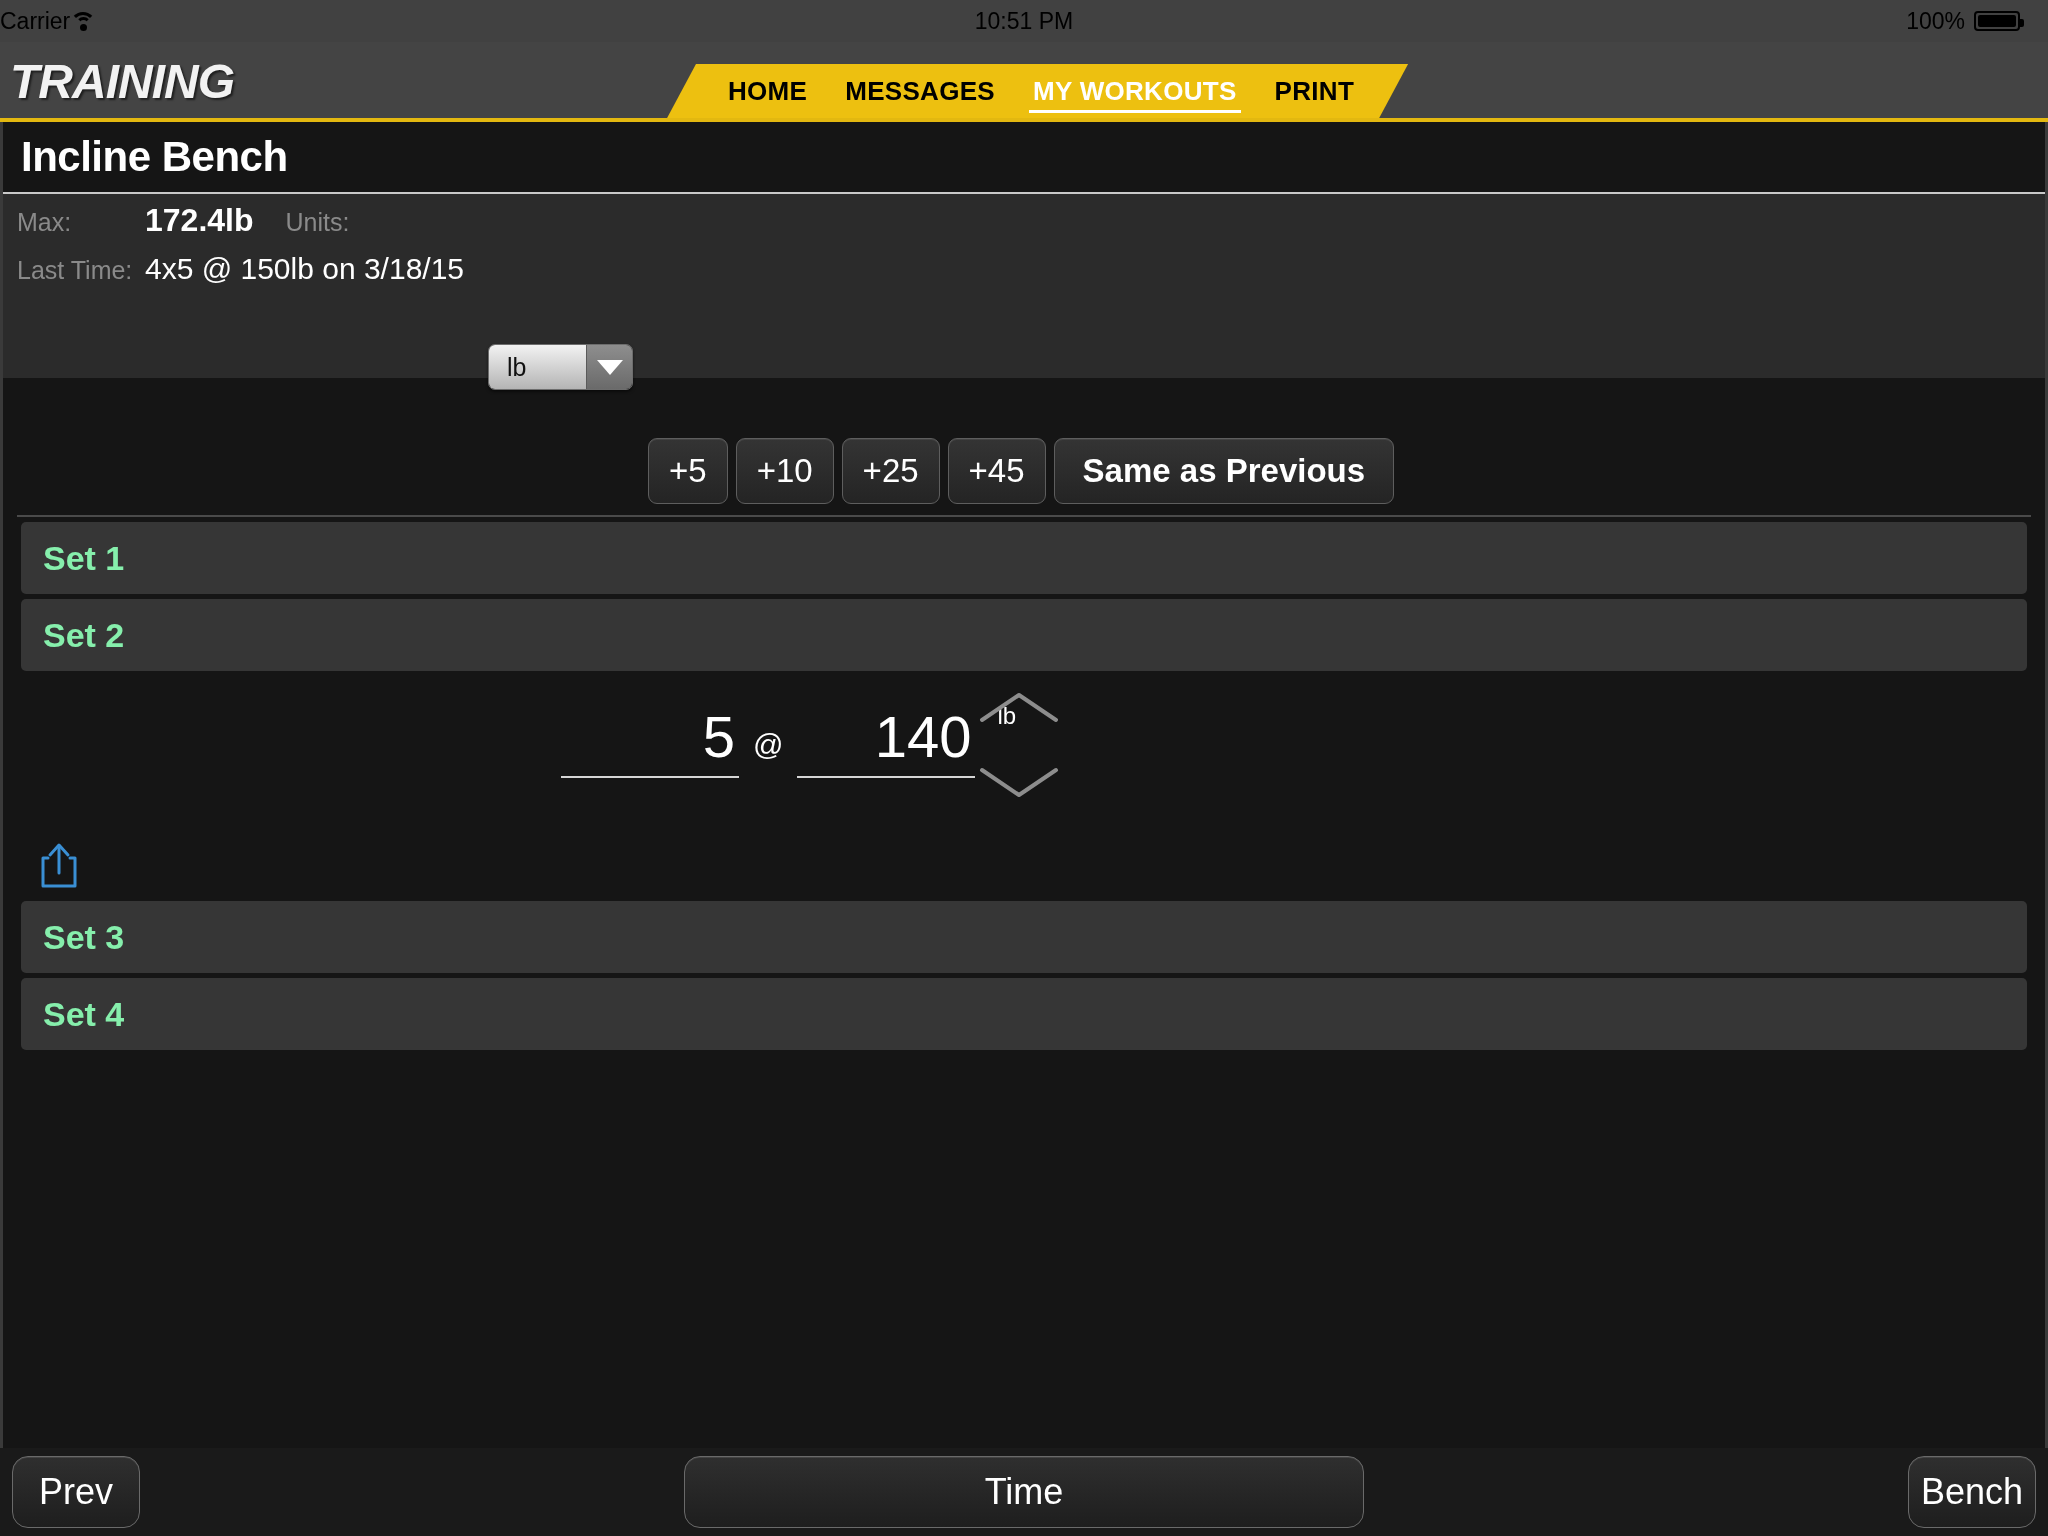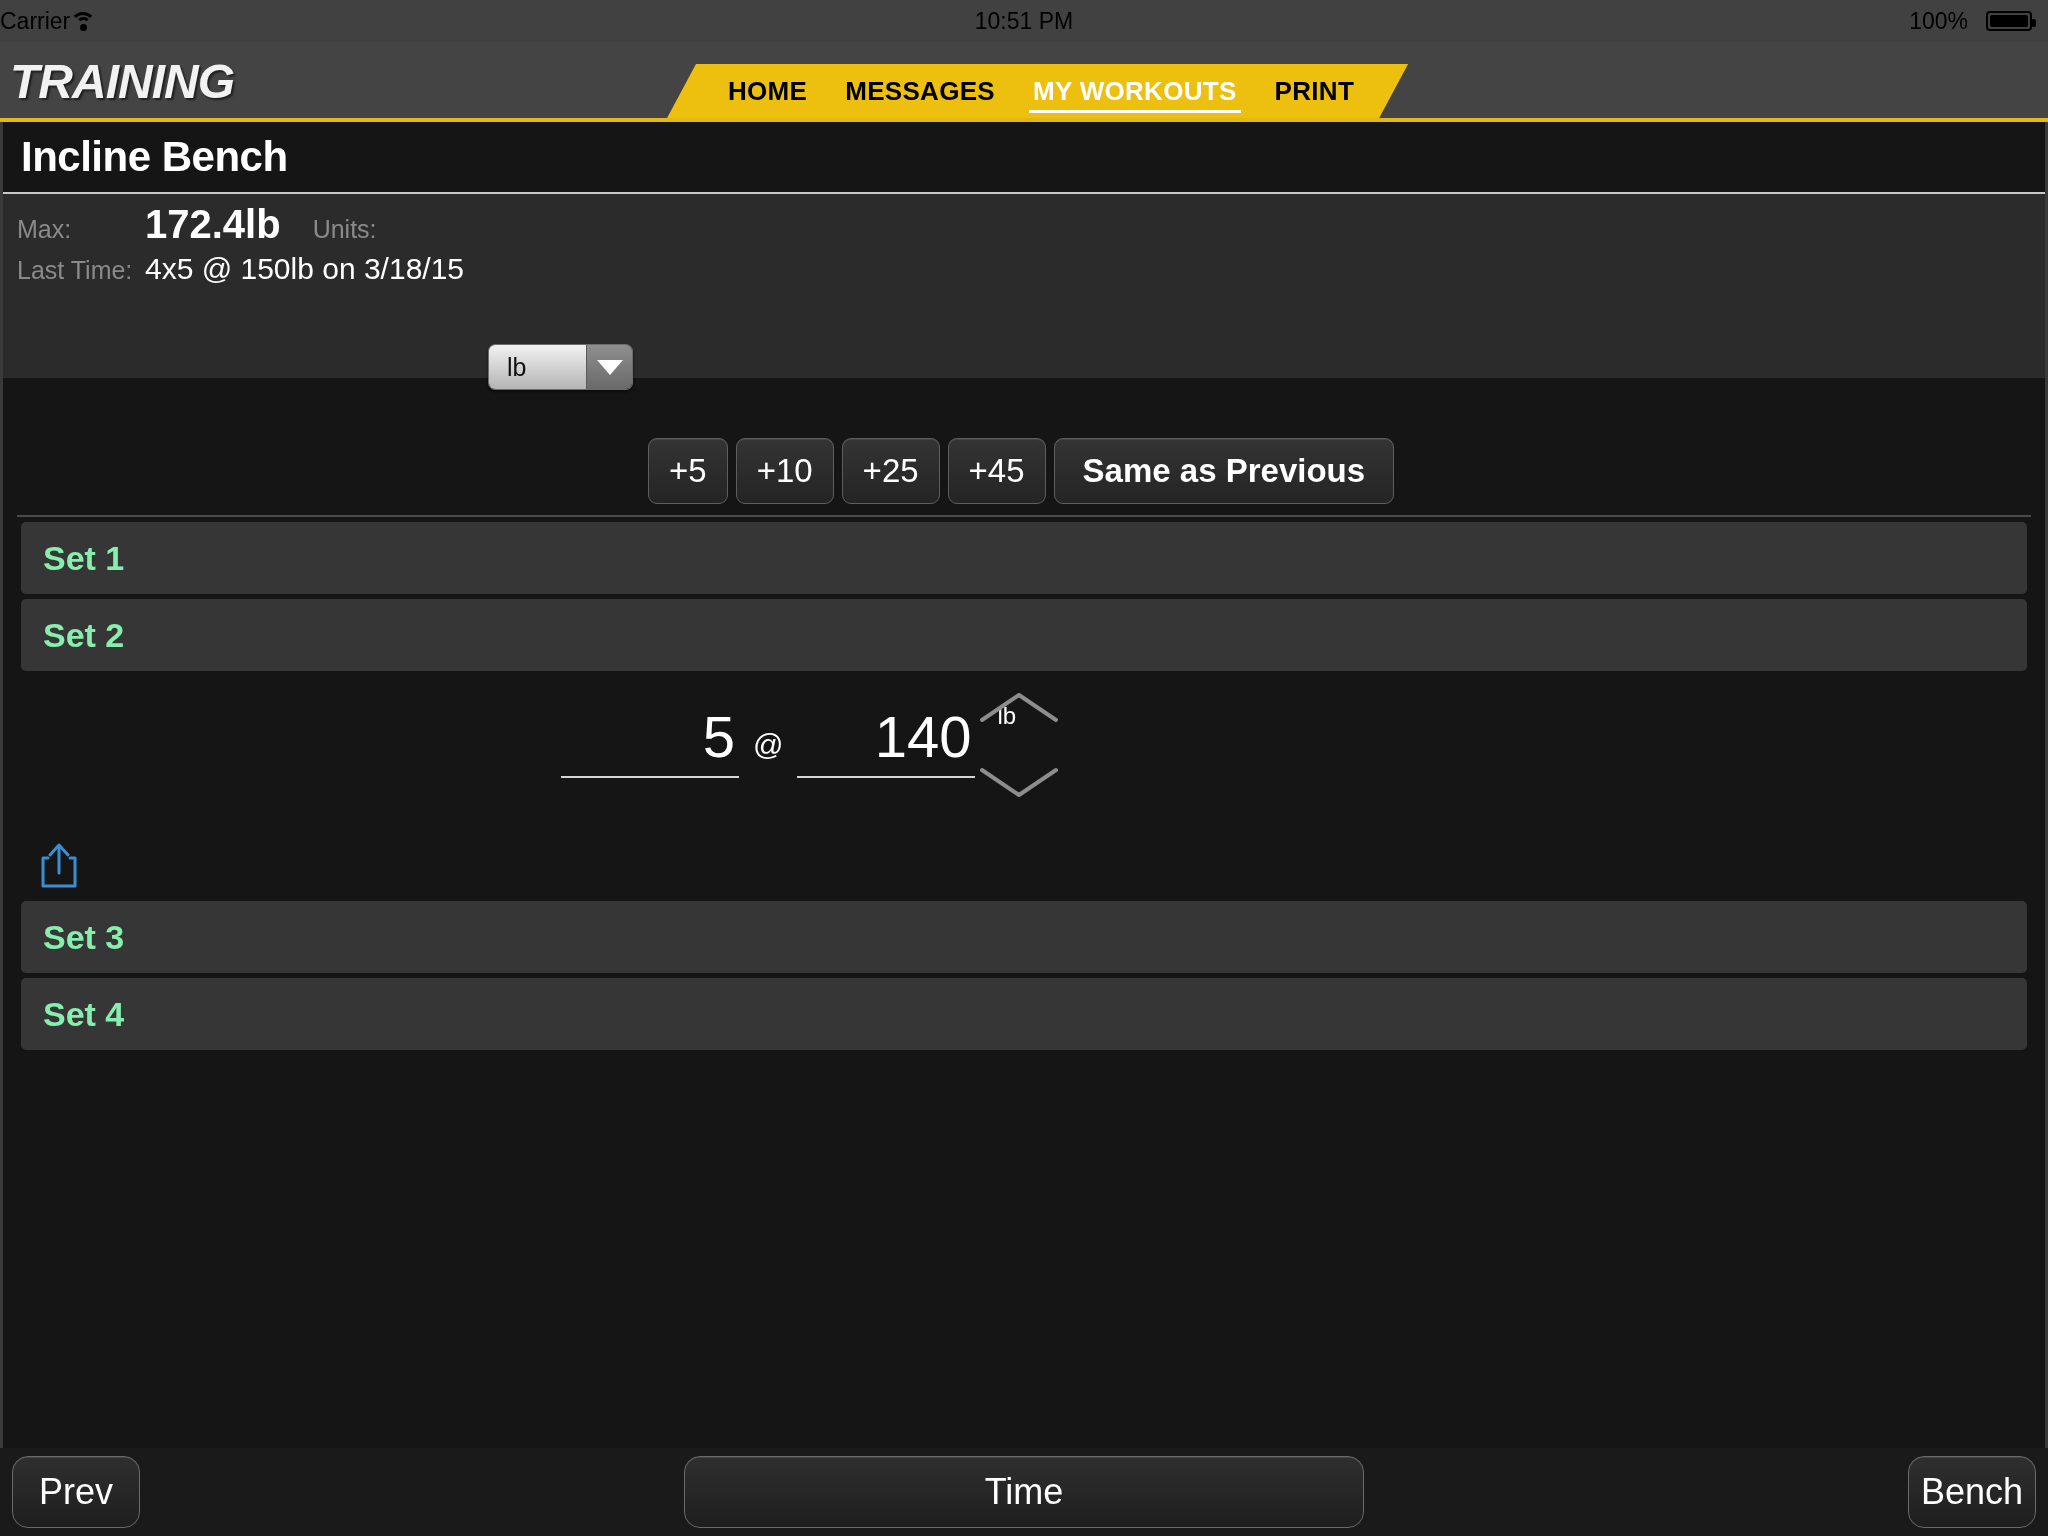--- a/index.html
+++ b/index.html
@@ -12,21 +12,21 @@
 
   
   .status-bar{
     position:absolute; top:0; left:0; width:2048px; height:42px;
     background:#414141; color:#000;
     display:flex; align-items:center;
     font-size:23px;
   }
   .status-left{ position:absolute; left:0; display:flex; align-items:center; gap:0; }
   .status-center{ width:100%; text-align:center; font-weight:normal; }
-  .status-right{ position:absolute; right:16px; display:flex; align-items:center; gap:18px;text-align:center; }
+  .status-right{ position:absolute; right:28px; display:flex; align-items:center; gap:9px;text-align:center; }
   .wifi-icon{ display:inline-block; width:26px; height:19px; position:relative; }
   .wifi-icon i{ position:absolute; border:3px solid #000; border-bottom:none;
     border-left-color:transparent; border-right-color:transparent; border-radius:50% 50% 0 0/100% 100% 0 0; }
   .wifi-icon i:nth-child(1){ width:26px; height:13px; left:0; top:0; }
   .wifi-icon i:nth-child(2){ width:15px; height:8px; left:5.5px; top:5px; }
   .wifi-dot{ position:absolute; left:10px; top:12px; width:7px; height:7px; background:#000; border-radius:50%; }
   .battery{ display:inline-block; width:46px; height:20px; border:2px solid #000; border-radius:4px; position:relative; }
   .battery::after{ content:""; position:absolute; right:-6px; top:6px; width:4px; height:8px; background:#000; border-radius:0 2px 2px 0; }
   .battery i{ position:absolute; left:2px; top:2px; bottom:2px; right:2px; background:#000; border-radius:2px; }
 
@@ -74,21 +74,21 @@
     padding-left:18px; border-bottom:2px solid #c9c9c9;
     background:#151515;
   }
   .title-bar h1{ font-size:42px; font-weight:bold; color:#fff; letter-spacing:-.5px; }
 
   .info-block{
     background:#2b2b2b; padding:8px 0 6px 0; position:relative; height:184px;
   }
   .info-row{ display:flex; align-items:baseline; height:50px; padding-left:14px; }
   .info-label{ color:#8a8a8a; font-size:25px; width:128px; flex:none; }
-  .info-value{ color:#fff; font-size:40px; font-weight:bold; }
+  .info-value{ color:#fff; font-size:32px; font-weight:bold; }
   .info-value.plain{ font-weight:normal; font-size:30px; }
   .units-label{ color:#8a8a8a; font-size:25px; margin-left:32px; }
 
   .dropdown{
     position:absolute; left:485px; top:222px;
     width:145px; height:46px; border-radius:7px; overflow:hidden;
     display:flex; border:1px solid #6d6d6d;
     box-shadow:0 2px 3px rgba(0,0,0,.5);
   }
   .dropdown-value{

